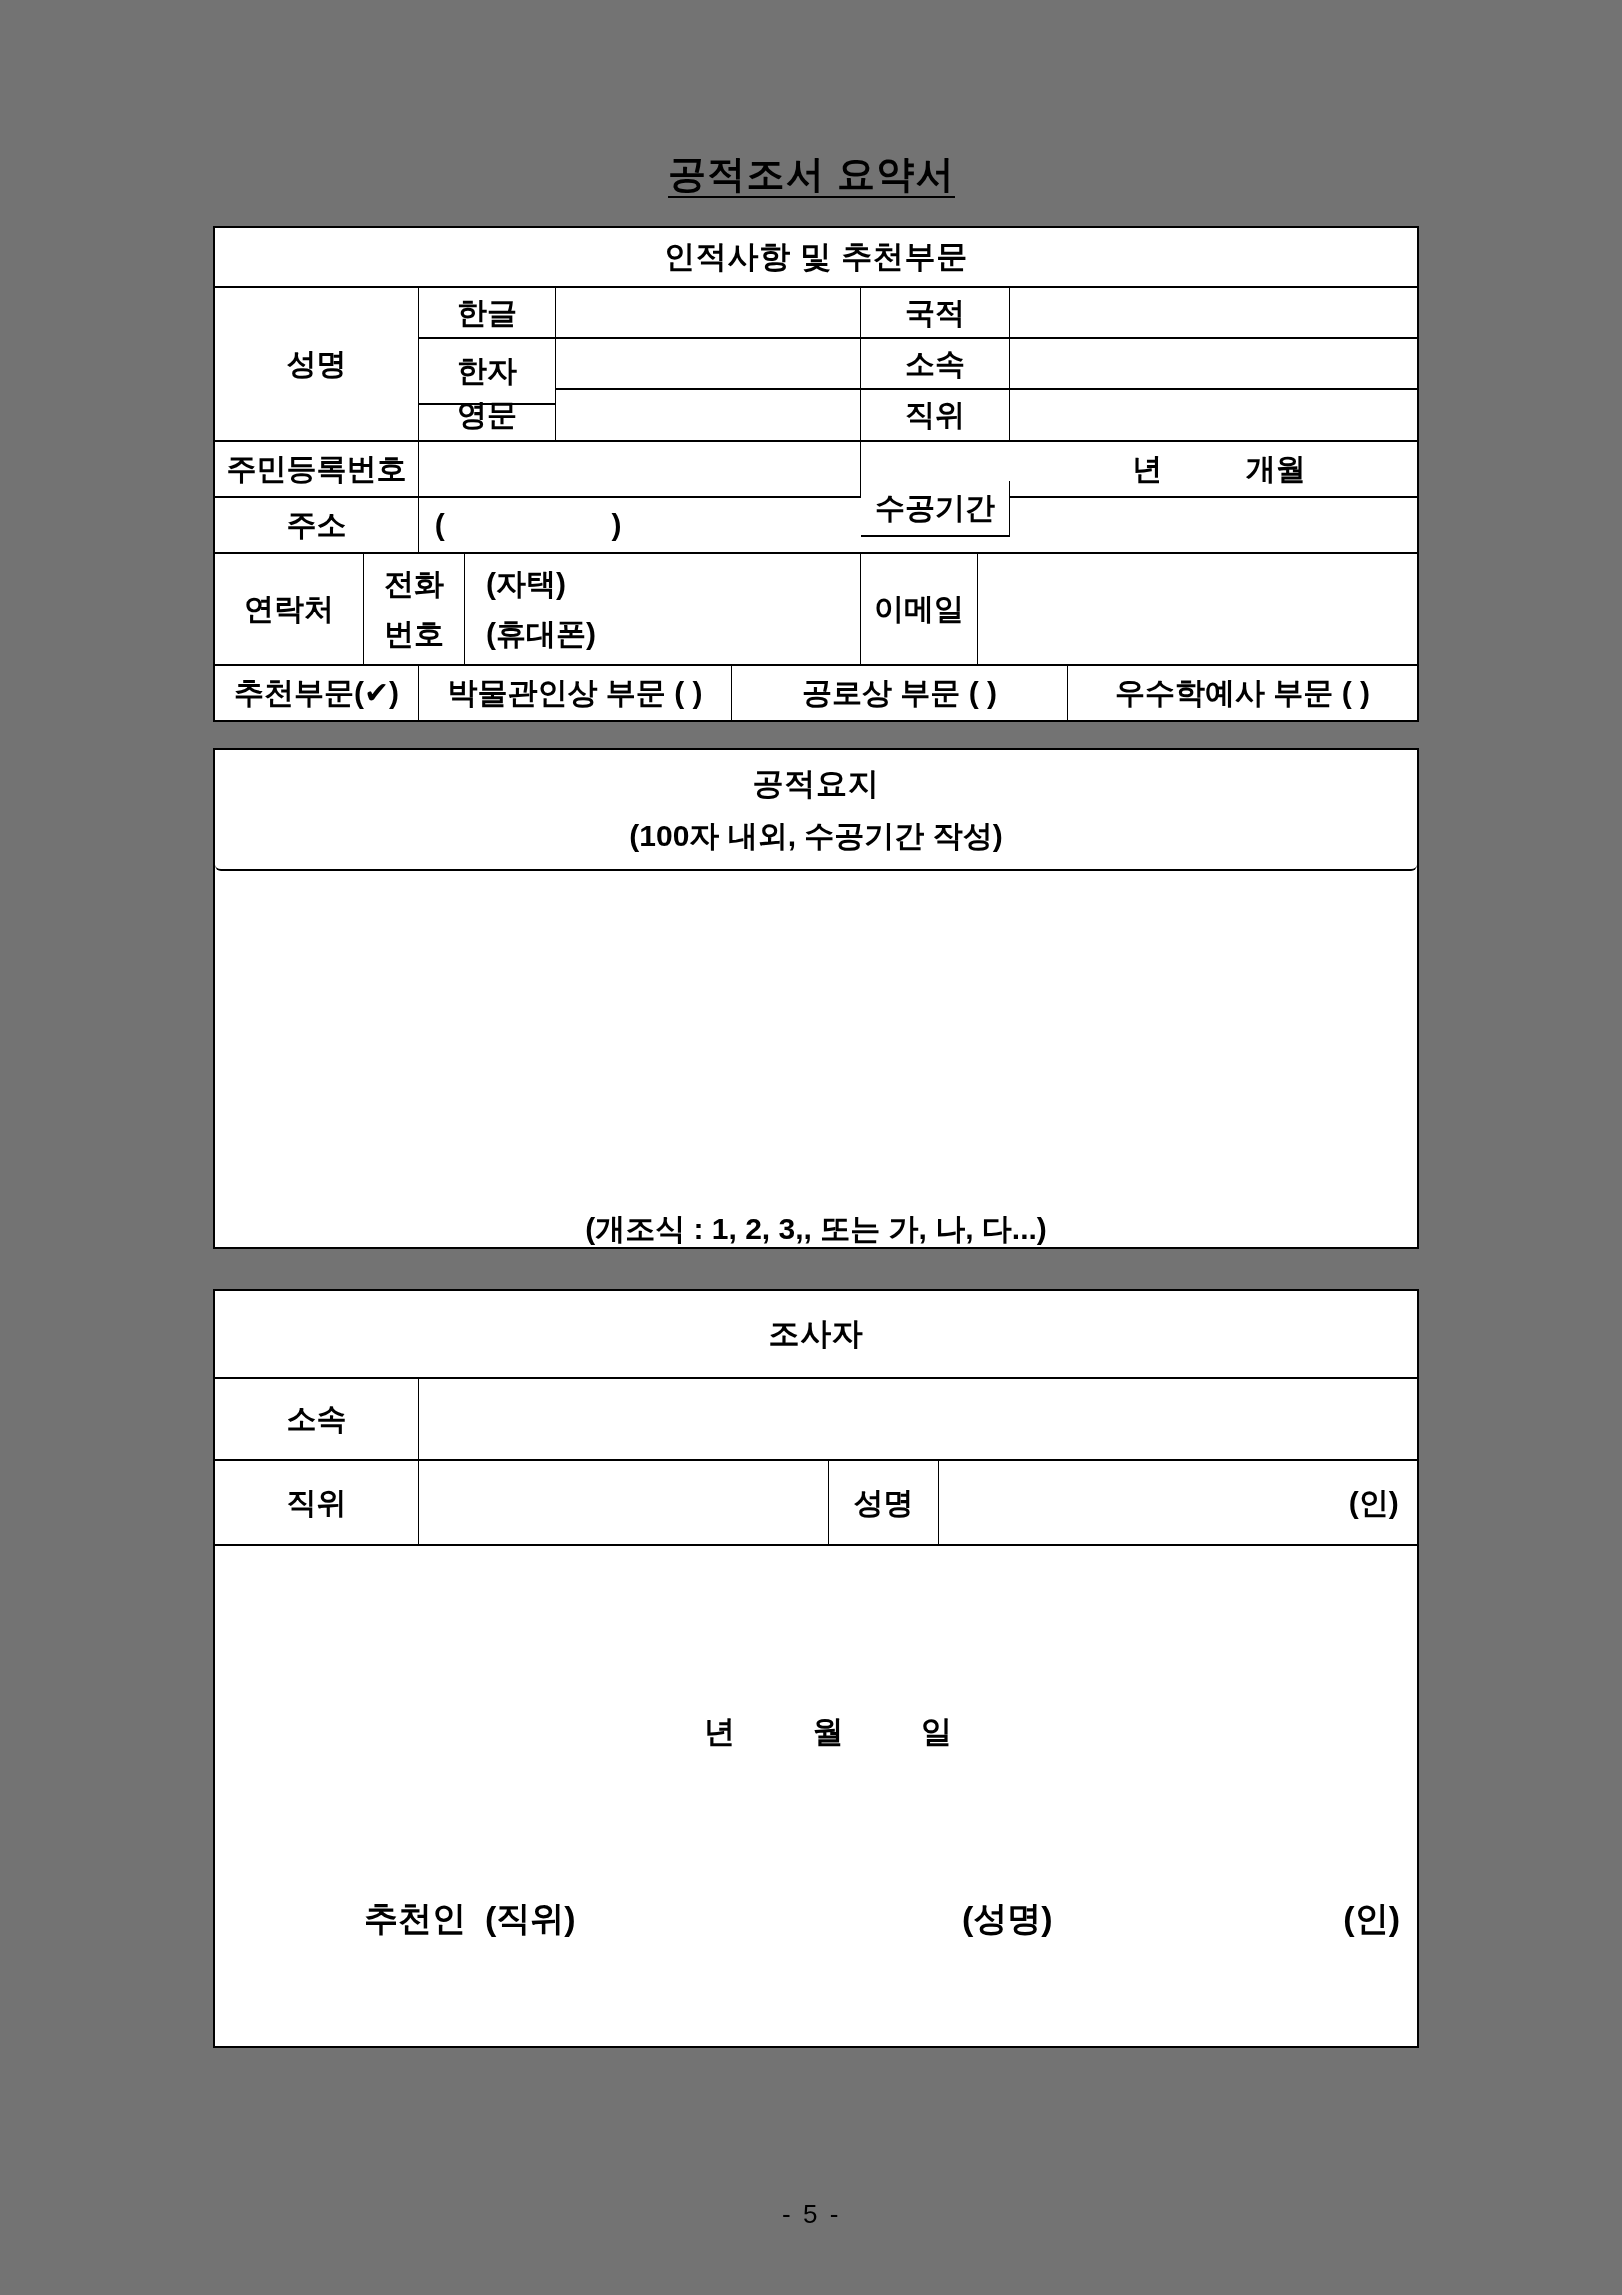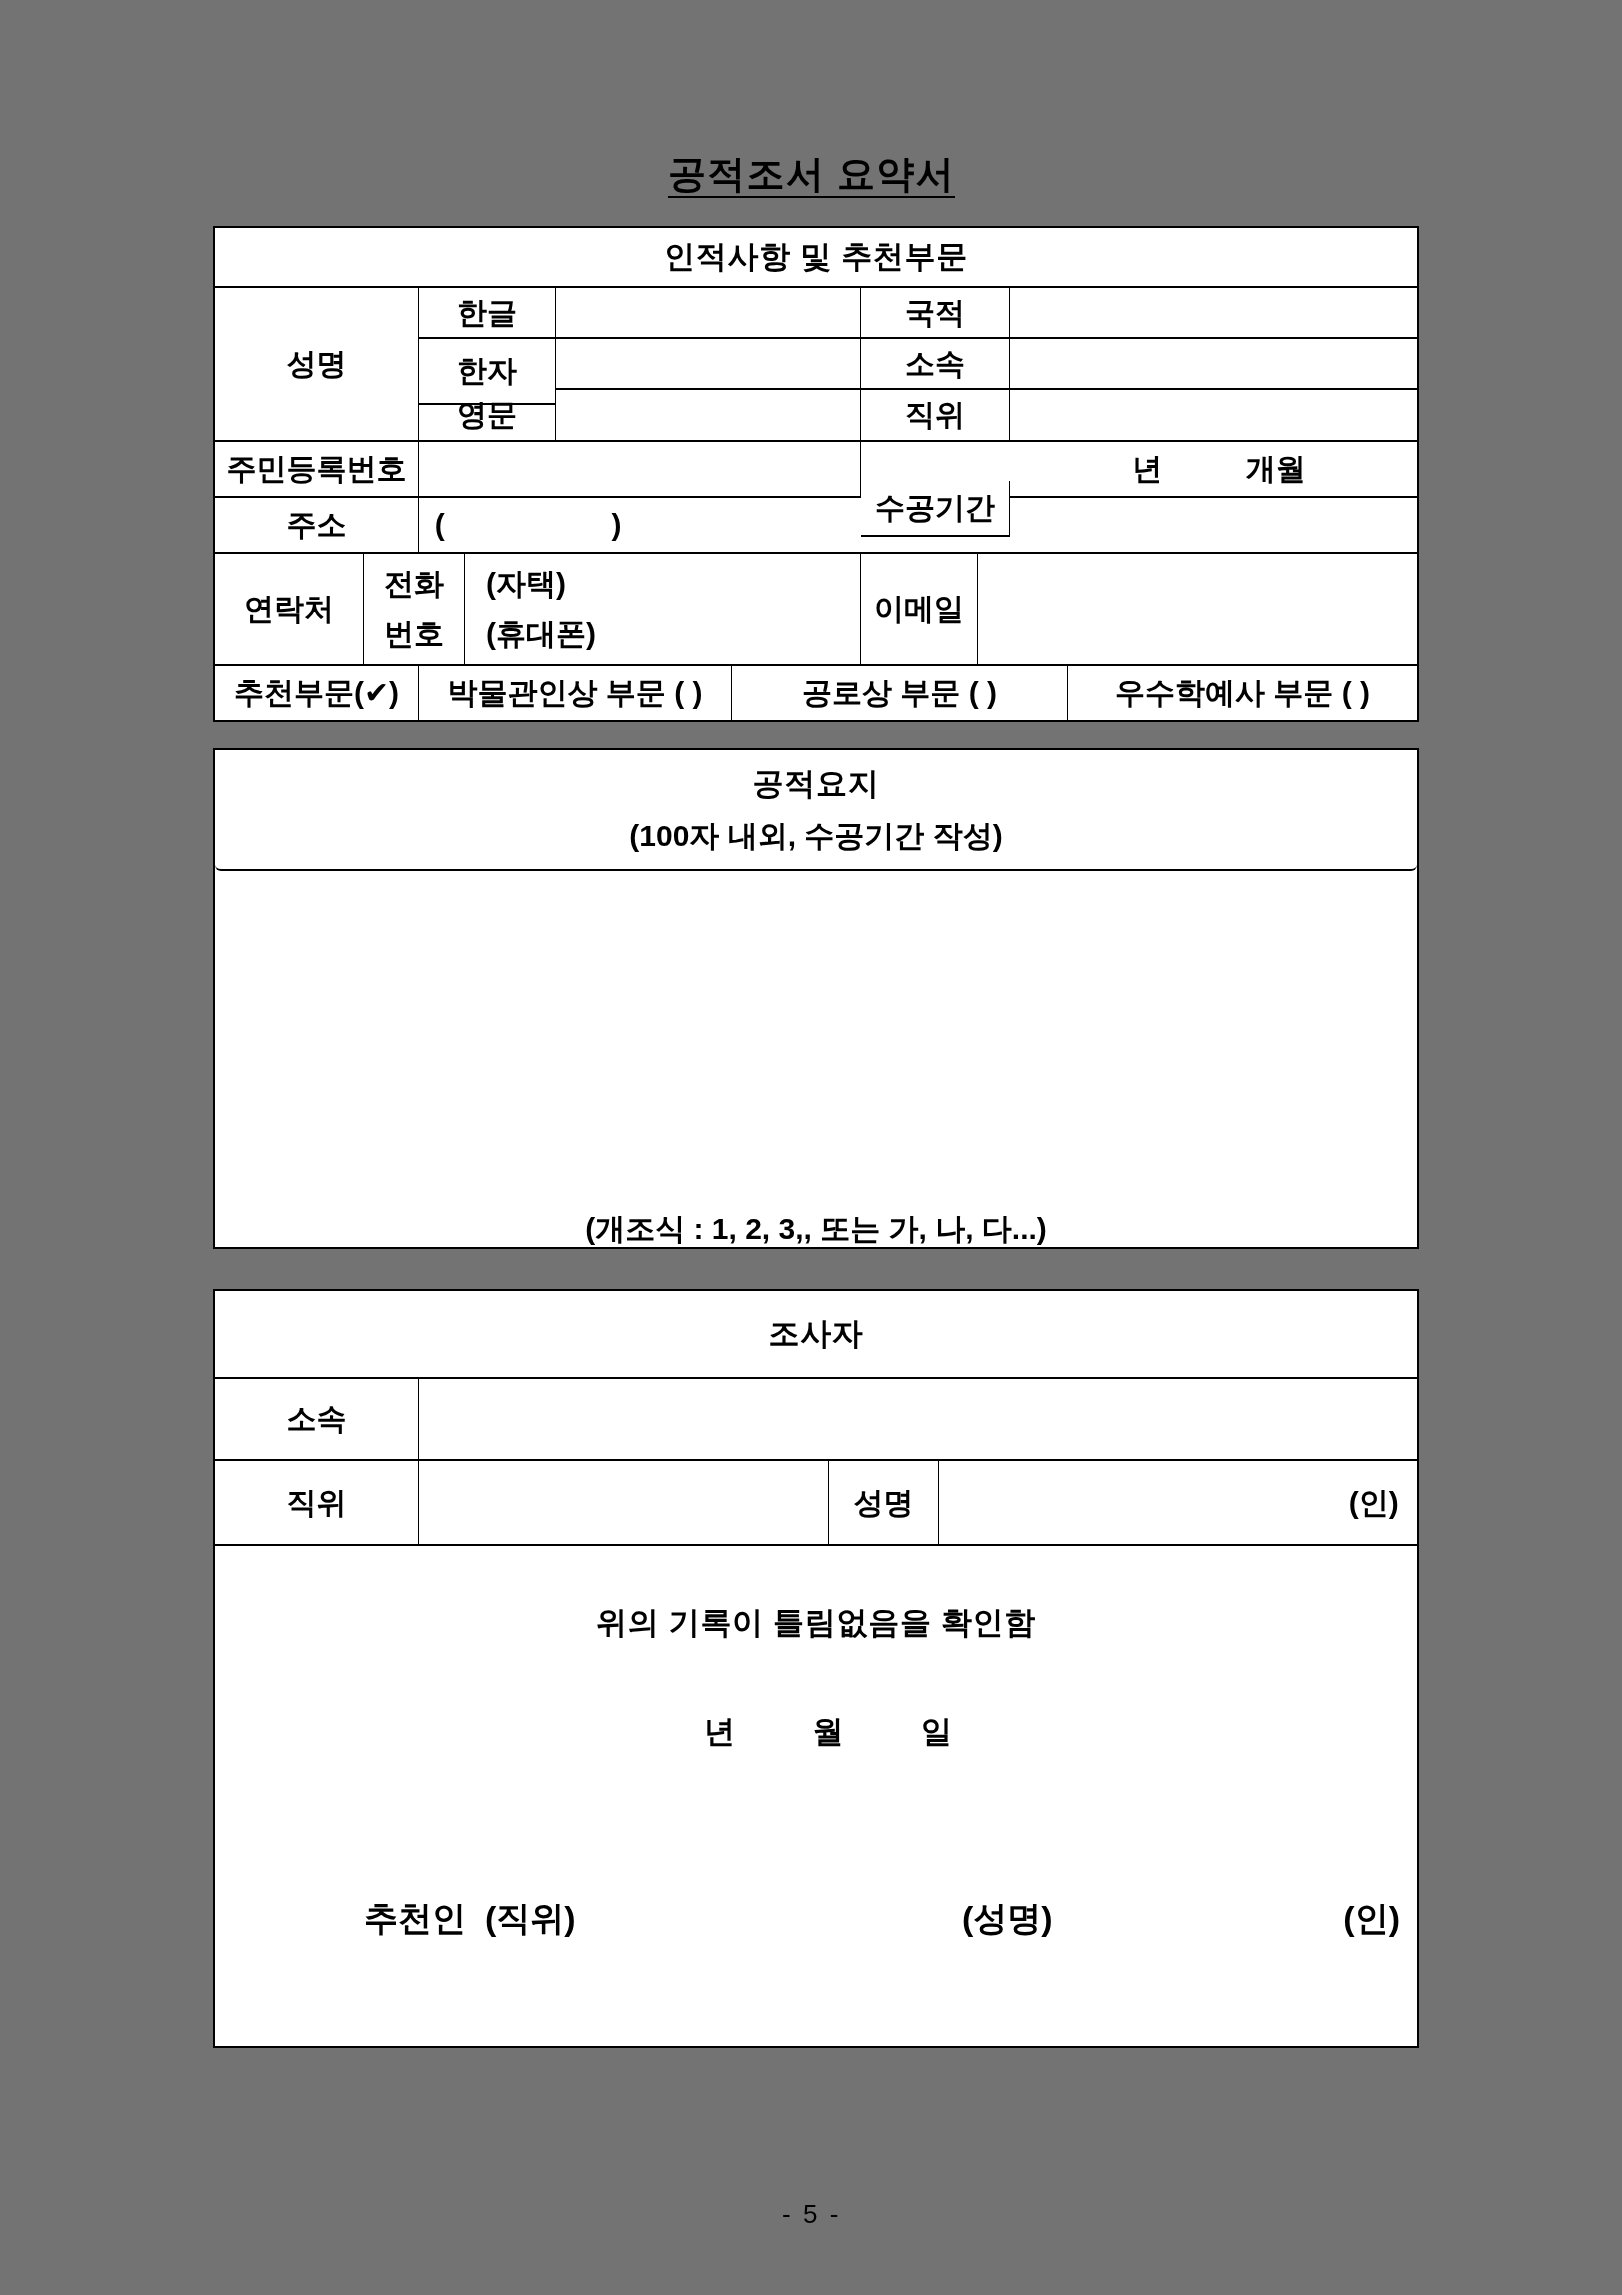--- a/index.html
+++ b/index.html
@@ -109,21 +109,20 @@
 
     <div class="cell br bb" style="left:0; top:88px; width:204px; height:82px;">소속</div>
     <div class="cell bb" style="left:204px; top:88px; right:0; height:82px;"></div>
 
     <div class="cell br bb" style="left:0; top:170px; width:204px; height:85px;">직위</div>
     <div class="cell br bb" style="left:204px; top:170px; width:410px; height:85px;"></div>
     <div class="cell br bb" style="left:614px; top:170px; width:110px; height:85px;">성명</div>
     <div class="cell bb right" style="left:724px; top:170px; right:0; height:85px; padding-right:18.3px;">(인)</div>
 
     <div class="confirm-zone" style="left:0; top:255px; right:0; bottom:0;">
-      <div class="abs-line" style="top:56px; font-size:31px; letter-spacing:0.7px;">위의 기록이 틀림없음을 확인함</div>
       <div class="abs-line pre" style="top:165px; font-size:31px;">년         월         일</div>
       <span class="sig-span" style="left:149px; top:350px;">추천인  (직위)</span>
       <span class="sig-span" style="left:747px; top:350px;">(성명)</span>
       <span class="sig-span" style="right:17px; top:350px;">(인)</span>
     </div>
   </div>
 
   <div class="footer">- 5 -</div>
 
 </div>

